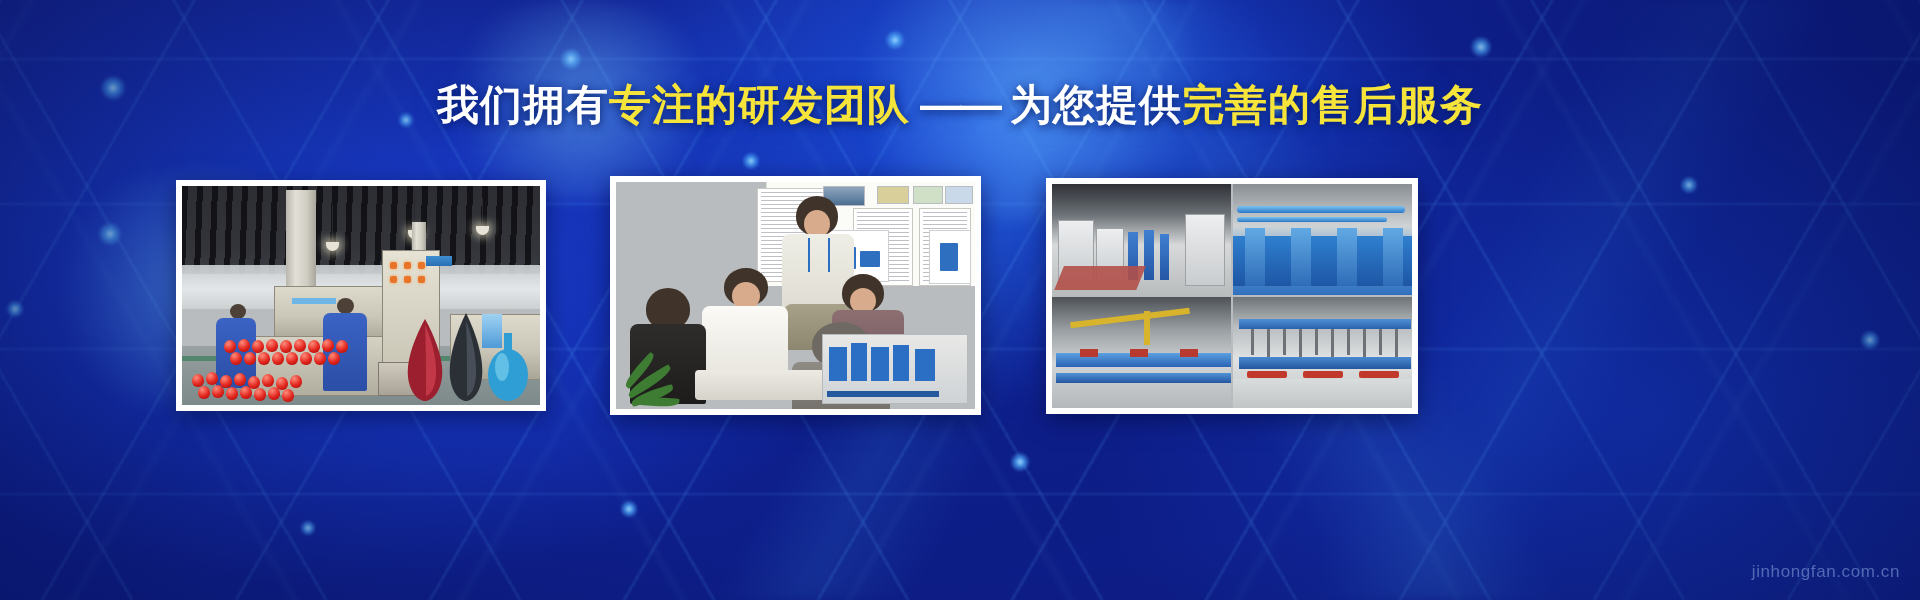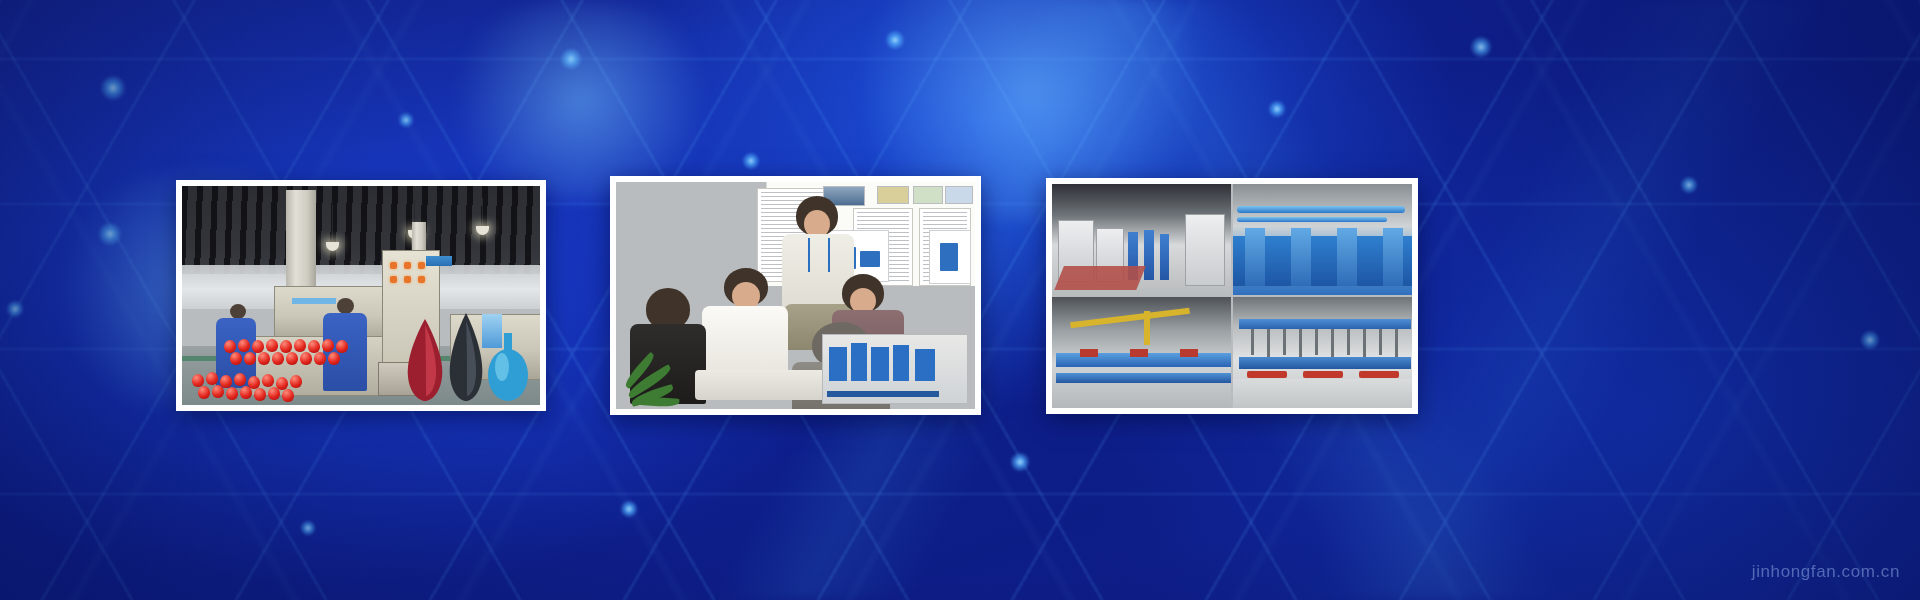--- a/index.html
+++ b/index.html
@@ -218,20 +218,23 @@
   <div class="node" style="left:1680px; top:176px; width:18px; height:18px;"></div>
   <div class="node" style="left:1860px; top:330px; width:20px; height:20px;"></div>
   <div class="node" style="left:620px;  top:500px; width:18px; height:18px;"></div>
   <div class="node" style="left:300px;  top:520px; width:16px; height:16px;"></div>
   <div class="glow" style="left:430px;  top:0px;   width:300px; height:200px;"></div>
   <div class="glow" style="left:820px;  top:-40px; width:420px; height:260px;"></div>
   <div class="glow" style="left:40px;   top:170px; width:320px; height:240px;"></div>
 
   <div class="bg-vignette"></div>
 
+  <div class="headline">
+    <span class="t-white">我们拥有</span><span class="t-yellow">专注的研发团队</span><span class="t-dash">——</span><span class="t-white">为您提供</span><span class="t-yellow">完善的售后服务</span>
+  </div>
 
   <div class="frames">
 
     <div class="frame" id="frame-1">
       <div class="photo p1">
         <div class="roof"></div>
         <div class="lampwire" style="left:150px; top:18px; height:38px;"></div>
         <div class="lamp" style="left:144px; top:56px;"></div>
         <div class="lampwire" style="left:232px; top:14px; height:30px;"></div>
         <div class="lamp" style="left:226px; top:44px;"></div>

